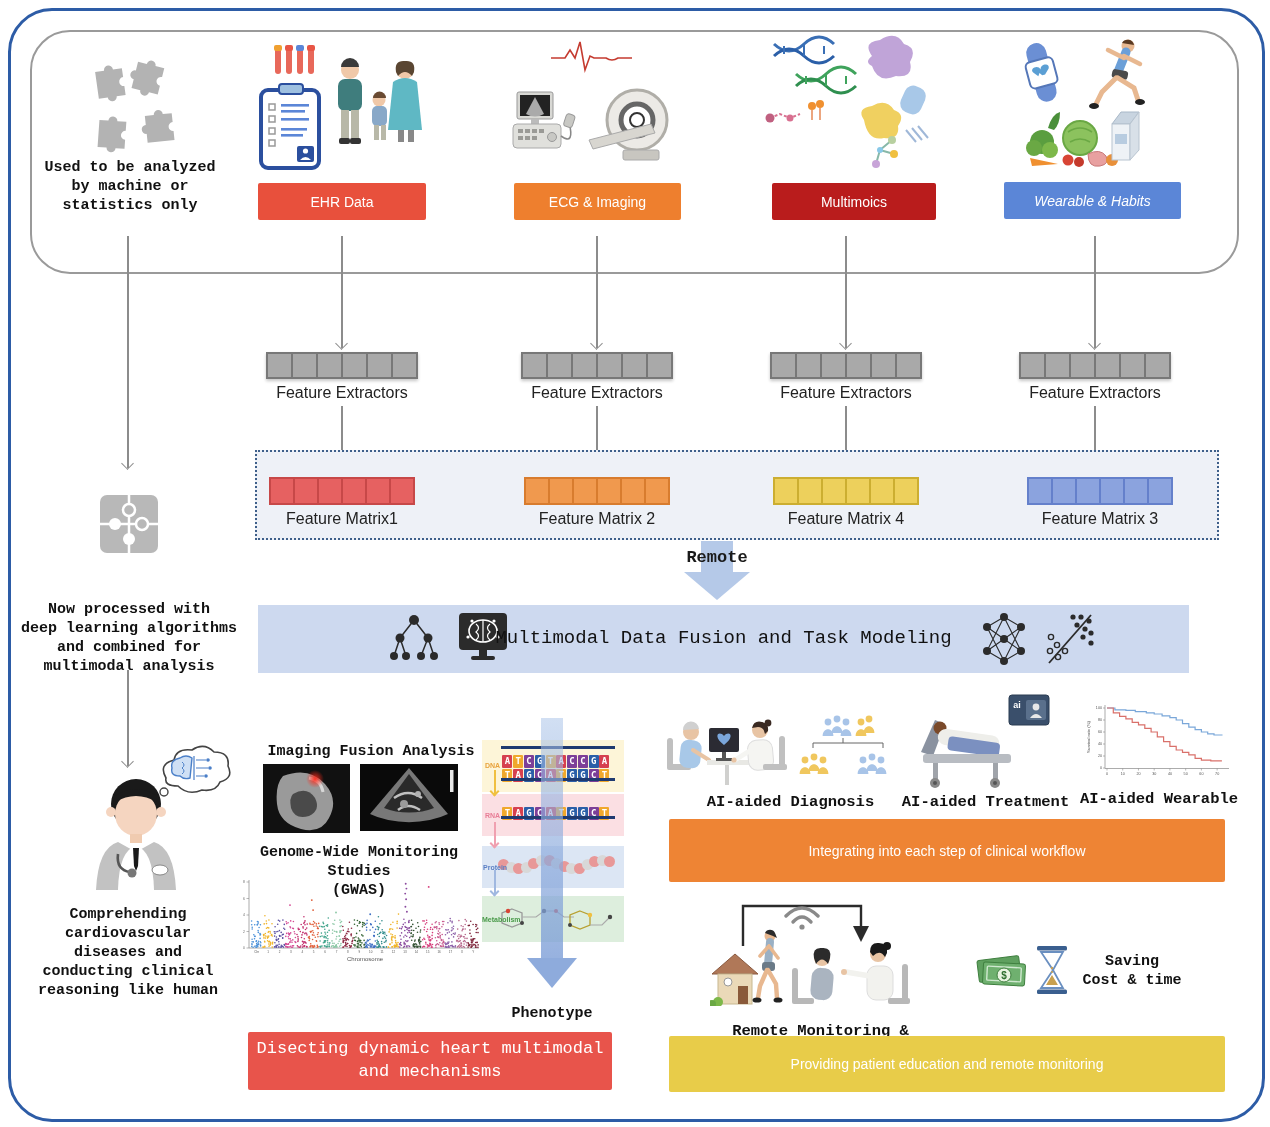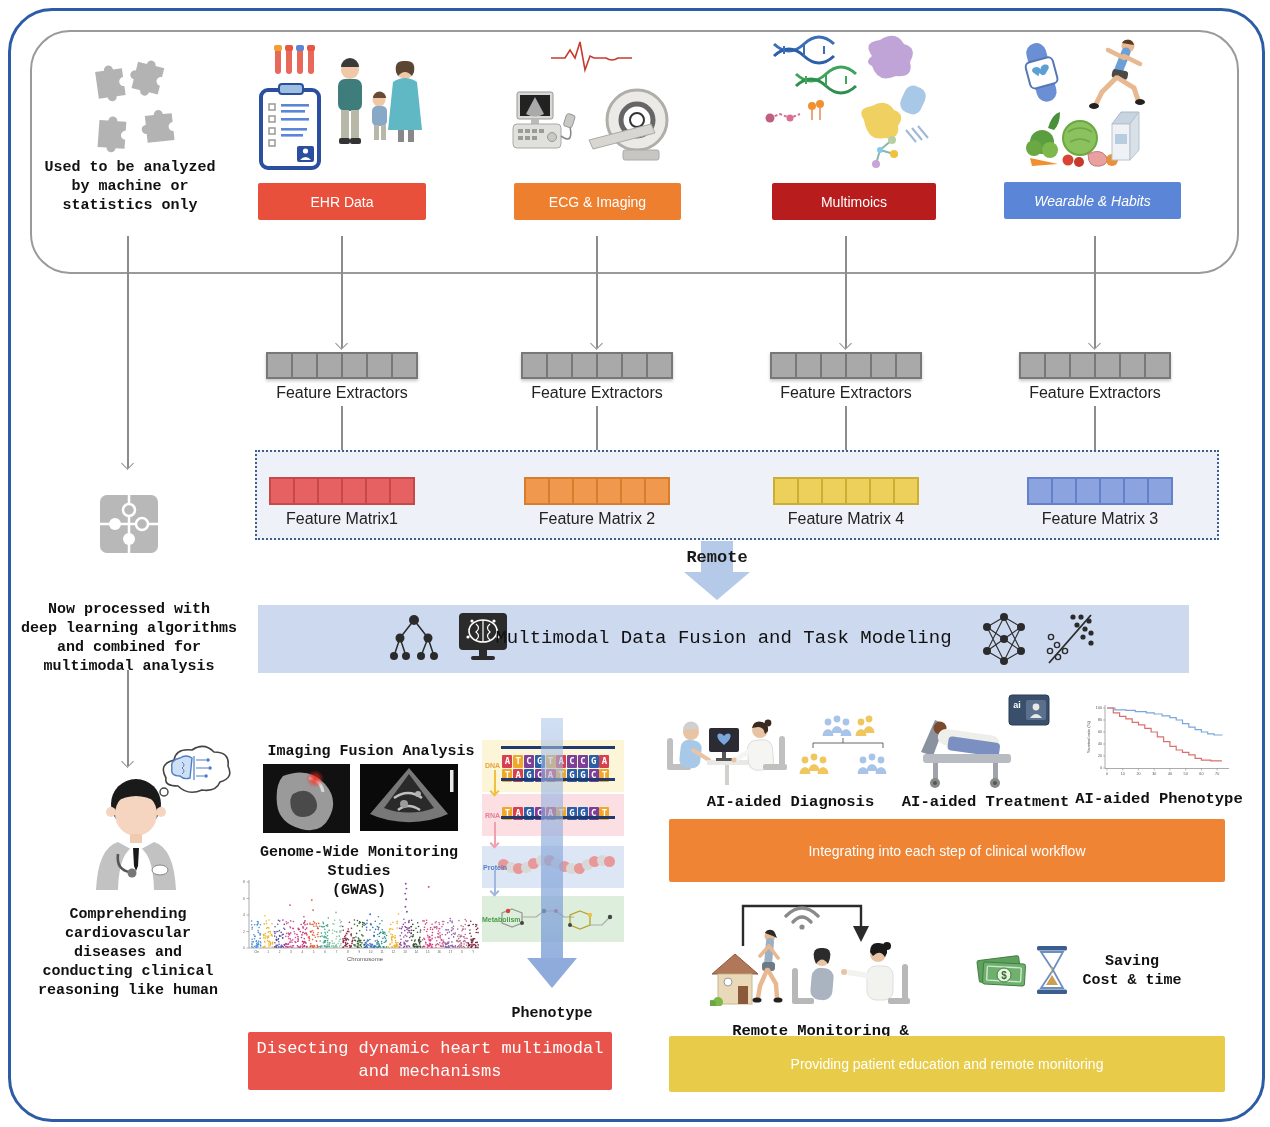--- a/index.html
+++ b/index.html
@@ -1578,21 +1578,21 @@
       <line x1="102.66666666666666" y1="72.5" x2="102.66666666666666" y2="74.5" stroke="#888" stroke-width="0.6"></line>
       <text x="102.66666666666666" y="78.5" font-size="3.7" fill="#555" text-anchor="middle" font-family="Liberation Sans,sans-serif">50</text>
       <line x1="118.39999999999999" y1="72.5" x2="118.39999999999999" y2="74.5" stroke="#888" stroke-width="0.6"></line>
       <text x="118.39999999999999" y="78.5" font-size="3.7" fill="#555" text-anchor="middle" font-family="Liberation Sans,sans-serif">60</text>
       <line x1="134.13333333333333" y1="72.5" x2="134.13333333333333" y2="74.5" stroke="#888" stroke-width="0.6"></line>
       <text x="134.13333333333333" y="78.5" font-size="3.7" fill="#555" text-anchor="middle" font-family="Liberation Sans,sans-serif">70</text>
       <text x="7" y="41" font-size="4.3" fill="#555" text-anchor="middle" transform="rotate(-90 7 41)" font-family="Liberation Sans,sans-serif">Survival rate (%)</text>
       <path d="M24.0,12.0 H31.9 V13.8 H42.9 V14.4 H52.3 V15.6 H63.3 V16.8 H71.2 V18.0 H79.1 V19.8 H86.9 V21.6 H93.2 V24.0 H99.5 V27.6 H105.8 V31.2 H112.1 V33.6 H118.4 V36.0 H124.7 V37.8 H131.0 V39.0 H138.9 V39.6" stroke="#7aa7d9" stroke-width="1.2" fill="none"></path>
       <path d="M24.0,12.0 H30.3 V16.8 H36.6 V20.4 H42.9 V22.8 H49.2 V26.4 H55.5 V28.8 H61.8 V32.4 H68.1 V36.0 H74.3 V40.8 H80.6 V45.6 H86.9 V50.4 H93.2 V54.0 H99.5 V56.4 H105.8 V58.8 H112.1 V62.4 H118.4 V64.2 H127.8 V64.8 H138.9 V64.8" stroke="#d9706a" stroke-width="1.2" fill="none"></path>
     </svg>
-  <div class="abs note ctr" style="left:1073px;top:790px;width:172px;font-size:15.5px;">AI-aided Phenotype</div>
+  <div class="abs note ctr" style="left:1073px;top:790px;width:172px;font-size:15.5px;">AI-aided Wearable</div>
 
   <div class="abs btn" style="left:669px;top:819px;width:556px;height:63px;background:#ee8434;">Integrating into each step of clinical workflow</div>
 
   <svg class="abs" style="left:733px;top:896px;" width="150" height="52" viewBox="0 0 150 52">
     <path d="M10,50 V10 H128 V32" stroke="#2b2b2b" stroke-width="2.4" fill="none"></path>
     <polygon points="120,30 136,30 128,46" fill="#2b2b2b"></polygon>
   </svg>
   <svg class="abs" style="left:780px;top:900px;" width="44" height="30" viewBox="0 0 44 30">
     <path d="M6,16 Q22,0 38,16" stroke="#8a8a8a" stroke-width="3.4" fill="none" stroke-linecap="round"></path>
     <path d="M13,22 Q22,12 31,22" stroke="#8a8a8a" stroke-width="3.4" fill="none" stroke-linecap="round"></path>

